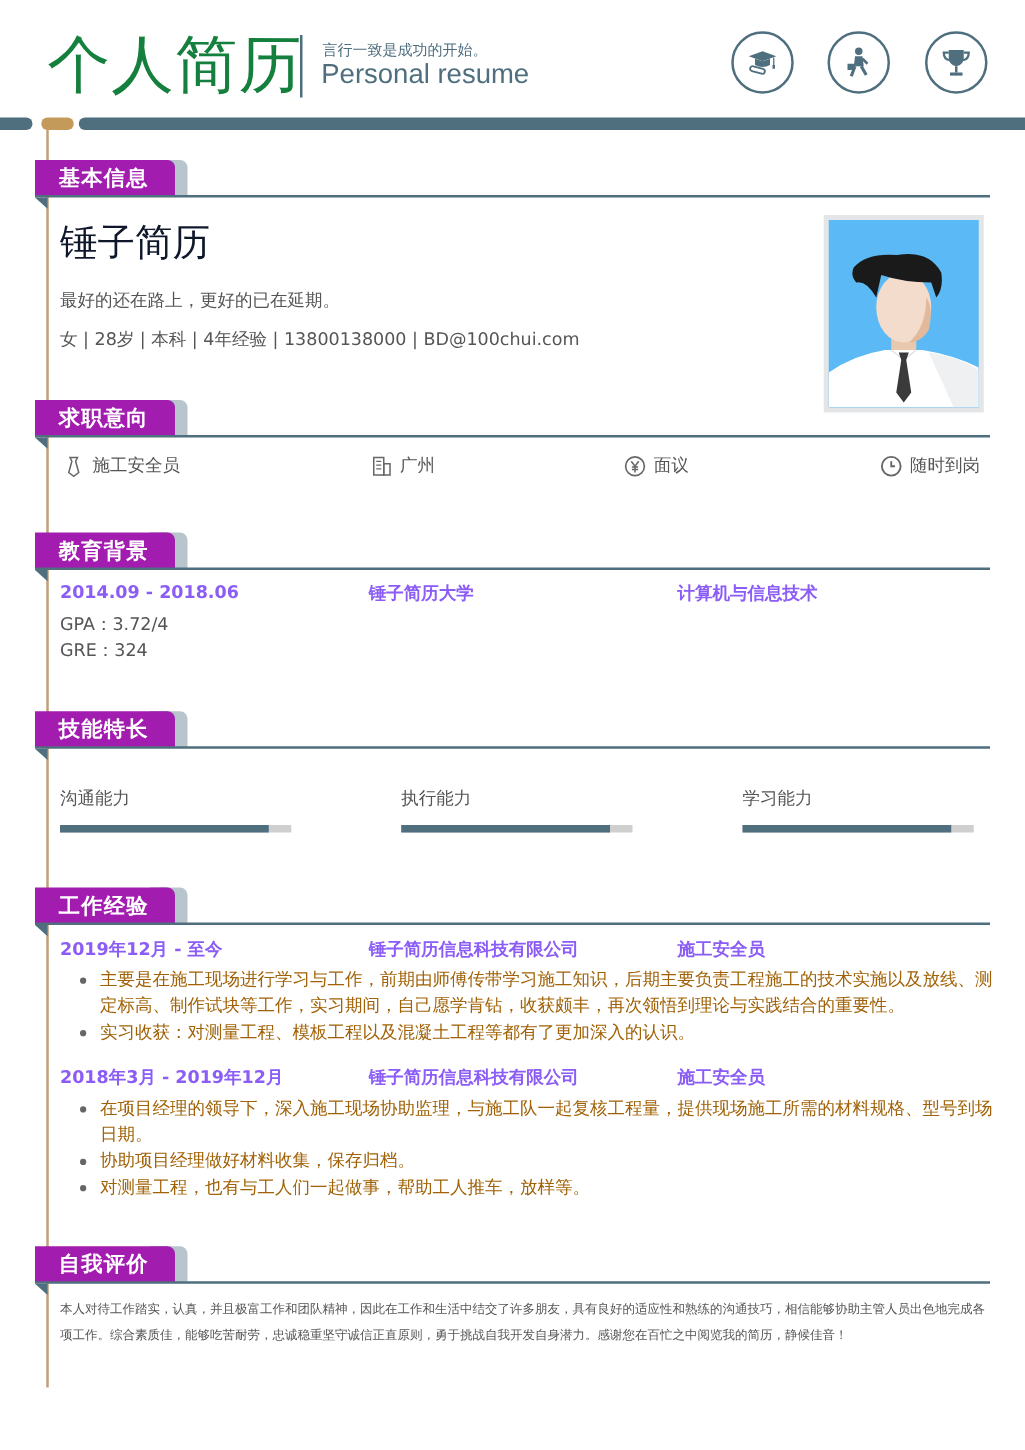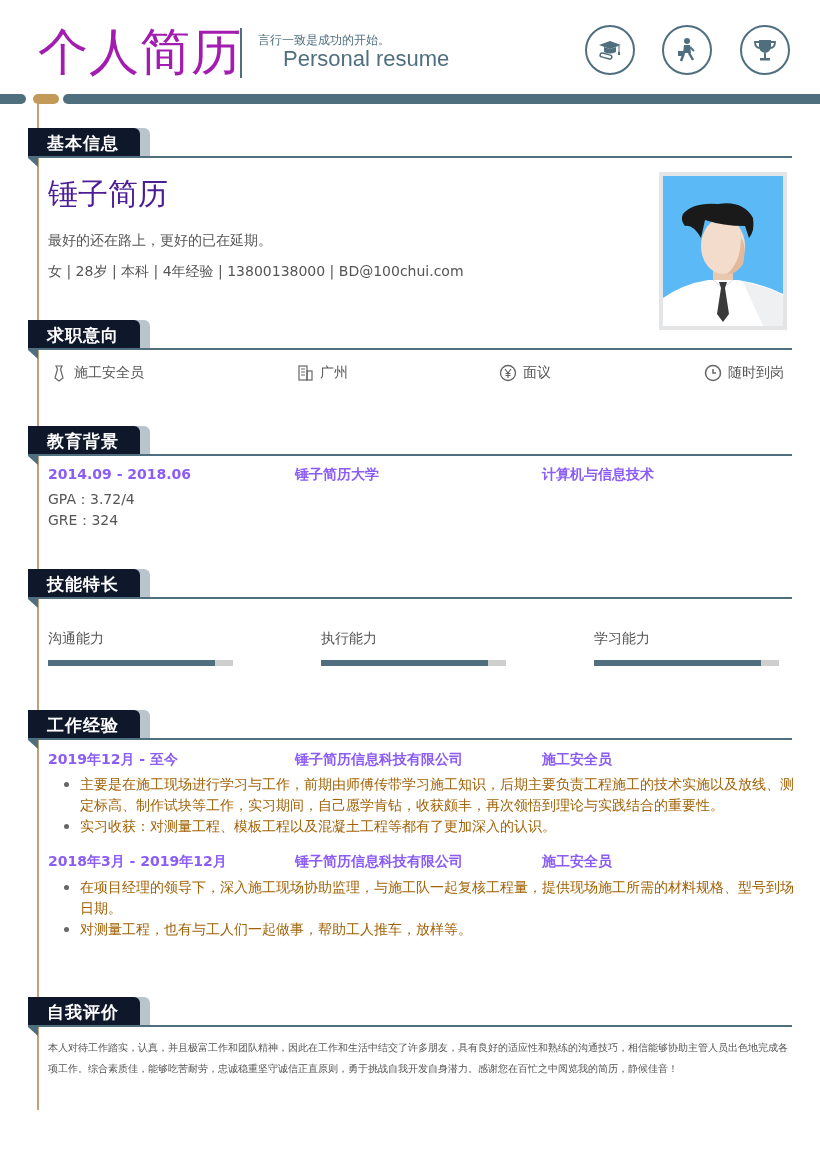--- a/index.html
+++ b/index.html
@@ -1,45 +1,45 @@
 <!DOCTYPE html>
 <html><head>
 <meta charset="utf-8">
 <style>
   * { margin: 0; padding: 0; box-sizing: border-box; }
   html, body { width: 820px; height: 1160px; background: #ffffff; overflow: hidden; }
   body { position: relative; font-family: "DejaVu Sans", "Liberation Sans", sans-serif; color: #555; }
 
   
-  .hdr-title { position: absolute; left: 38px; top: 22px; font-size: 50px; color: #a21caf; letter-spacing: 1px; line-height: 60px; }
+  .hdr-title { position: absolute; left: 38px; top: 22px; font-size: 50px; color: #15803d; letter-spacing: 1px; line-height: 60px; }
   .hdr-divider { position: absolute; left: 240px; top: 28px; width: 2px; height: 50px; background: #4f6f7f; }
   .hdr-motto { position: absolute; left: 258px; top: 32px; font-size: 12px; color: #4f6f7f; }
-  .hdr-sub { position: absolute; left: 257px; top: 46px; font-size: 22px; color: #4f6f7f; font-family: "Liberation Sans", sans-serif; margin-left: 26px; }
+  .hdr-sub { position: absolute; left: 257px; top: 46px; font-size: 22px; color: #4f6f7f; font-family: "Liberation Sans", sans-serif; }
   .hdr-icon { position: absolute; top: 25px; width: 50px; height: 50px; border: 2px solid #4f6f7f; border-radius: 50%; display: flex; align-items: center; justify-content: center; }
   .hdr-icon svg { width: 28px; height: 28px; }
 
   
   .bar-left { position: absolute; left: 0; top: 94px; width: 26px; height: 10px; background: #4f6f7f; border-radius: 0 5px 5px 0; }
   .bar-gold { position: absolute; left: 33px; top: 94px; width: 26px; height: 10px; background: #c49a5a; border-radius: 5px; }
   .bar-main { position: absolute; left: 63px; top: 94px; width: 757px; height: 10px; background: #4f6f7f; border-radius: 5px 0 0 5px; }
   .timeline { position: absolute; left: 37px; top: 104px; width: 2px; height: 1006px; background: #c0a27a; }
 
   
   .sec-head { position: absolute; left: 28px; width: 764px; height: 40px; }
   .sec-tab-shadow { position: absolute; left: 100px; top: 0; width: 22px; height: 29px; background: #b9c5cc; border-radius: 0 6px 0 0; }
   .sec-tab-shadow2 { position: absolute; left: 92px; top: 0; width: 18px; height: 29px; background: #8fa3ae; border-radius: 0 6px 0 0; }
-  .sec-tab { position: absolute; left: 0; top: 0; width: 112px; height: 29px; background: #0f172a; border-radius: 0 6px 0 0; color: #fff; font-size: 17px; font-weight: bold; padding-left: 19px; line-height: 30px; letter-spacing: 1px; }
+  .sec-tab { position: absolute; left: 0; top: 0; width: 112px; height: 29px; background: #a21caf; border-radius: 0 6px 0 0; color: #fff; font-size: 17px; font-weight: bold; padding-left: 19px; line-height: 30px; letter-spacing: 1px; }
   .sec-line { position: absolute; left: 0; top: 28px; width: 764px; height: 2px; background: #4f6f7f; }
   .sec-fold { position: absolute; left: 0; top: 30px; width: 0; height: 0; border-top: 9px solid #4f6f7f; border-left: 10px solid transparent; }
 
   .txt { position: absolute; font-size: 14px; color: #555; white-space: nowrap; }
   .bold { font-weight: bold; color: #8b5cf6; }
 
   
-  .name { position: absolute; left: 48px; top: 174px; font-size: 30px; color: #4c1d95; }
+  .name { position: absolute; left: 48px; top: 174px; font-size: 30px; color: #0f172a; }
   .photo { position: absolute; left: 659px; top: 172px; width: 128px; height: 158px; background: #e3e5e6; padding: 4px; }
   .photo-inner { width: 120px; height: 150px; background: #5bbaf5; position: relative; overflow: hidden; }
 
   
   .intent-item { position: absolute; top: 364px; display: flex; align-items: center; font-size: 14px; color: #555; }
   .intent-item svg { width: 18px; height: 18px; margin-right: 6px; }
 
   
   .skill-bar { position: absolute; top: 660px; width: 185px; height: 6px; background: #cfcfcf; }
   .skill-fill { height: 6px; background: #4f6f7f; }
@@ -198,20 +198,21 @@
 <ul class="bullets" style="top:774px;">
   <li>主要是在施工现场进行学习与工作，前期由师傅传带学习施工知识，后期主要负责工程施工的技术实施以及放线、测定标高、制作试块等工作，实习期间，自己愿学肯钻，收获颇丰，再次领悟到理论与实践结合的重要性。</li>
   <li>实习收获：对测量工程、模板工程以及混凝土工程等都有了更加深入的认识。</li>
 </ul>
 
 <div class="txt bold" style="left:48px; top:853px;">2018年3月 - 2019年12月</div>
 <div class="txt bold" style="left:295px; top:853px;">锤子简历信息科技有限公司</div>
 <div class="txt bold" style="left:542px; top:853px;">施工安全员</div>
 <ul class="bullets" style="top:877px;">
   <li>在项目经理的领导下，深入施工现场协助监理，与施工队一起复核工程量，提供现场施工所需的材料规格、型号到场日期。</li>
+  <li>协助项目经理做好材料收集，保存归档。</li>
   <li>对测量工程，也有与工人们一起做事，帮助工人推车，放样等。</li>
 </ul>
 
 <div class="sec-head" style="top:997px;">
   <div class="sec-tab-shadow"></div>
     <div class="sec-tab-shadow2"></div>
   <div class="sec-tab">自我评价</div>
   <div class="sec-line"></div>
     <div class="sec-fold"></div>
 </div>

